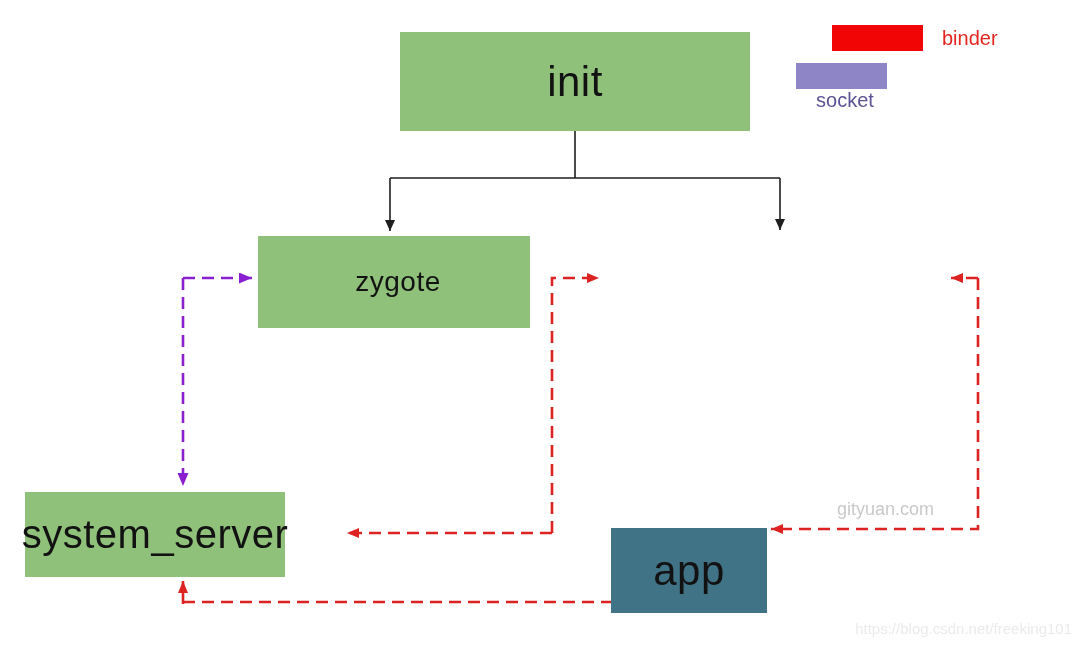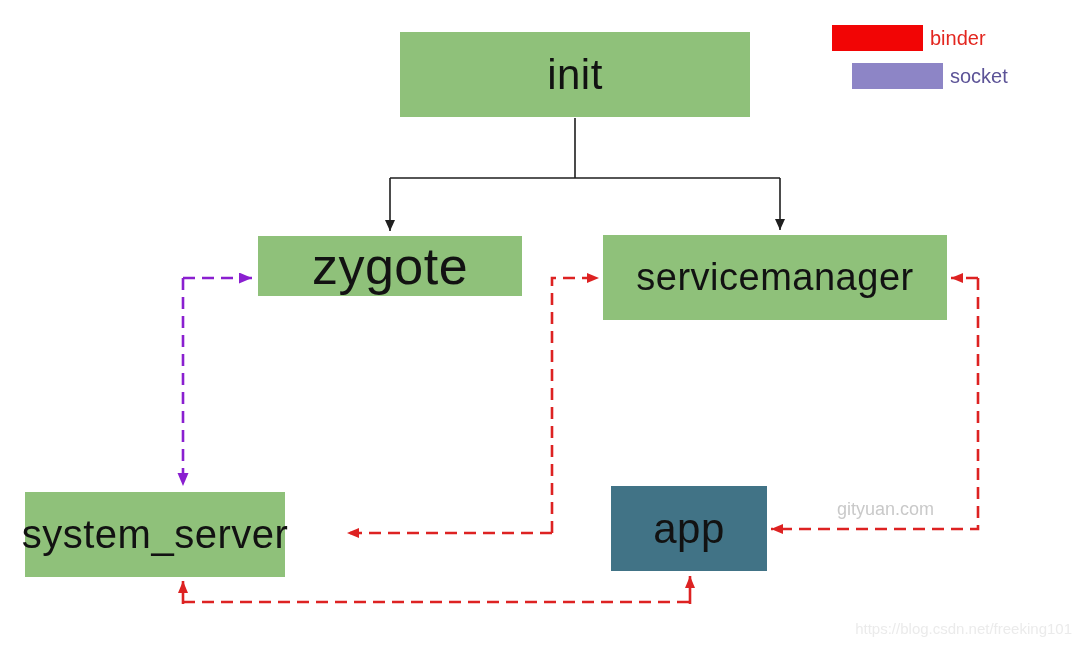--- a/index.html
+++ b/index.html
@@ -24,33 +24,33 @@
   .node {
     position: absolute;
     display: flex;
     align-items: center;
     justify-content: center;
     color: #121212;
     font-weight: 400;
     letter-spacing: 0.5px;
   }
   .node.green { background: var(--node-green, #8fc17a); }
-  .node.teal  { background: var(--node-teal, #417386); }
+  .node.teal  { background: var(--node-teal, #417386); margin-top: 42px; }
 
-  #node-init           { left: 400px; top:  32px; width: 350px; height: 85px; font-size: 42px; }
-  #node-zygote         { left: 258px; top: 236px; width: 264px; height: 60px; font-size: 52px; }
+  #node-init           { left: 400px; top:  32px; width: 350px; height: 99px; font-size: 42px; }
+  #node-zygote         { left: 258px; top: 236px; width: 264px; height: 92px; font-size: 28px; padding-left: 8px; }
   #node-servicemanager { left: 603px; top: 235px; width: 344px; height: 85px; font-size: 38px; }
   #node-system-server  { left:  25px; top: 492px; width: 260px; height: 85px; font-size: 40px; }
   #node-app            { left: 611px; top: 486px; width: 156px; height: 85px; font-size: 42px; }
 
   .legend { position: absolute; }
   .legend-row { position: absolute; display: flex; align-items: center; }
   .legend-row .swatch { display: inline-block; width: 91px; height: 26px; }
-  #legend-binder { left: 832px; top: 25px; }
-  #legend-socket { left: 852px; top: 63px; }
+  #legend-binder { left: 832px; top: 25px; gap: 12px; }
+  #legend-socket { left: 796px; top: 63px; flex-direction: column; }
   #legend-binder .swatch { background: var(--legend-red, #f20505); }
   #legend-socket .swatch { background: var(--legend-purple, #8d85c6); }
   .legend-label { margin-left: 7px; font-size: 20px; }
   #legend-binder .legend-label { color: var(--legend-binder-text, #e3261f); }
   #legend-socket .legend-label { color: var(--legend-socket-text, #5c5397); }
 
   .watermark { position: absolute; user-select: none; }
   #watermark-center {
     left: 837px; top: 499px;
     font-size: 18px; color: var(--watermark-gray, #c9c9c9);
@@ -95,23 +95,20 @@
     <path class="wire red solid" d="M183,604 V581" marker-end="url(#arrRed)"></path>
     <path class="wire red solid" d="M690,604 V576" marker-end="url(#arrRed)"></path>
   </svg>
 
   <div class="node green" id="node-init">
     <span>init</span>
   </div>
   <div class="node green" id="node-zygote">
     <span>zygote</span>
   </div>
-  <div class="node green" id="node-servicemanager">
-    <span>servicemanager</span>
-  </div>
   <div class="node green" id="node-system-server">
     <span>system_server</span>
   </div>
   <div class="node teal" id="node-app">
     <span>app</span>
   </div>
 
   <div class="legend">
     <div class="legend-row" id="legend-binder">
       <span class="swatch"></span>

